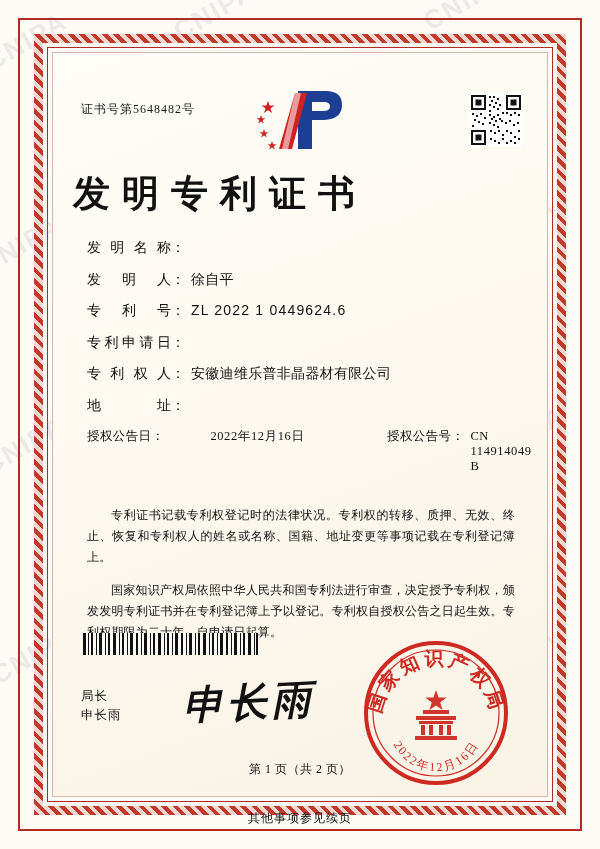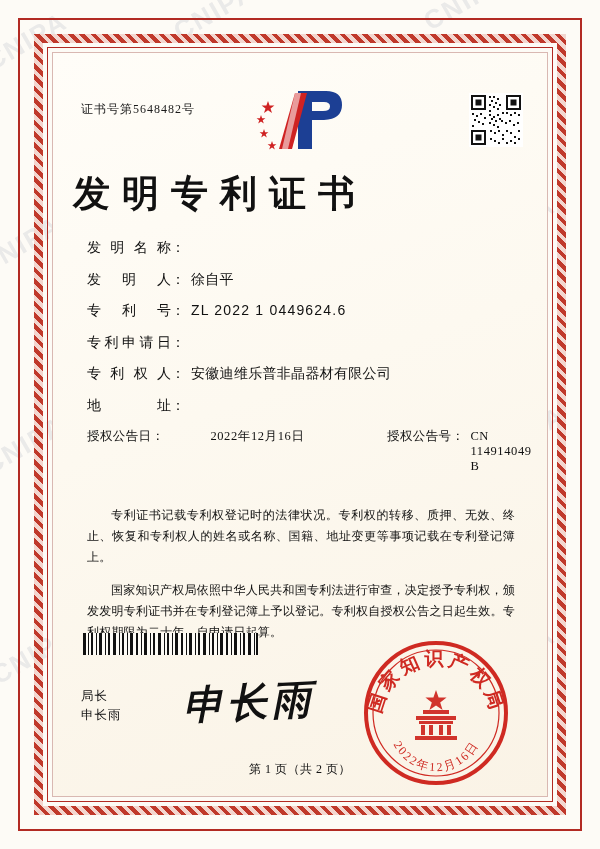--- a/index.html
+++ b/index.html
@@ -505,14 +505,15 @@
           <rect x="54" y="98" width="42" height="4"></rect>
           <rect x="62" y="72" width="26" height="4"></rect>
         </g>
       </svg>
     </div>
 
     <div class="page-num">第 1 页（共 2 页）</div>
 
   </div>
 
+  <div class="footer-note">其他事项参见续页</div>
 
 </div>
 
 </body></html>

